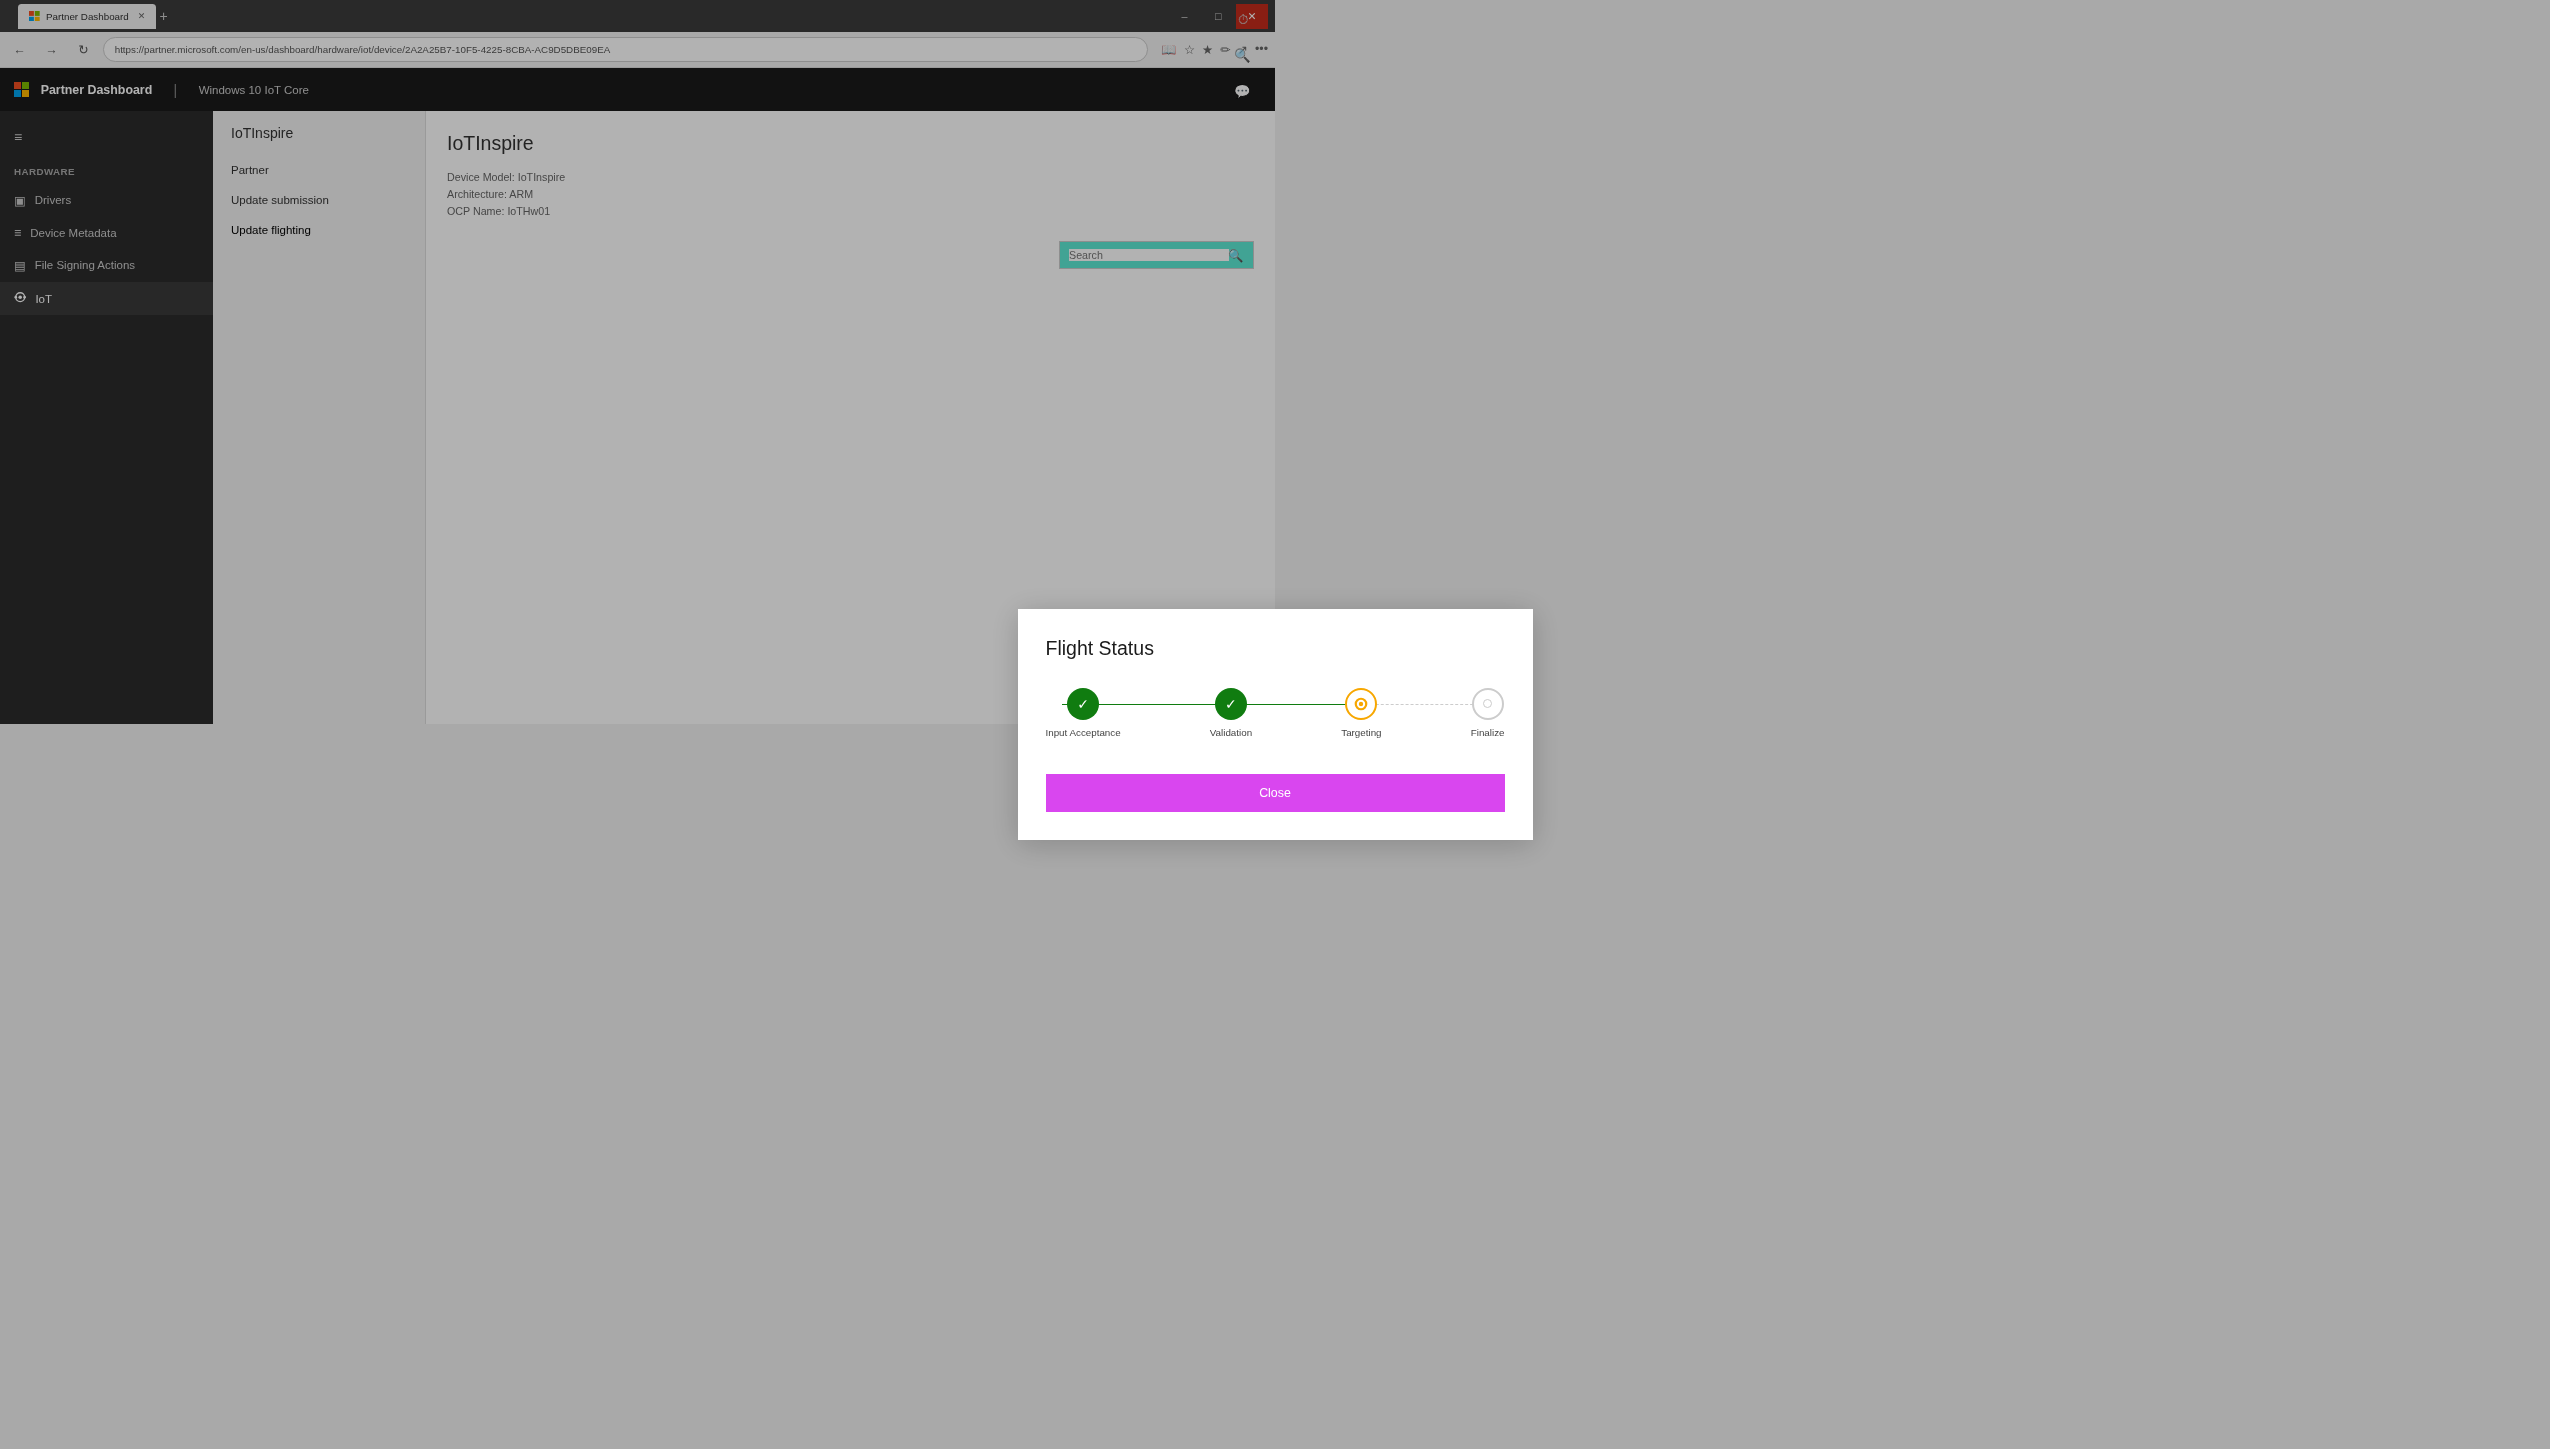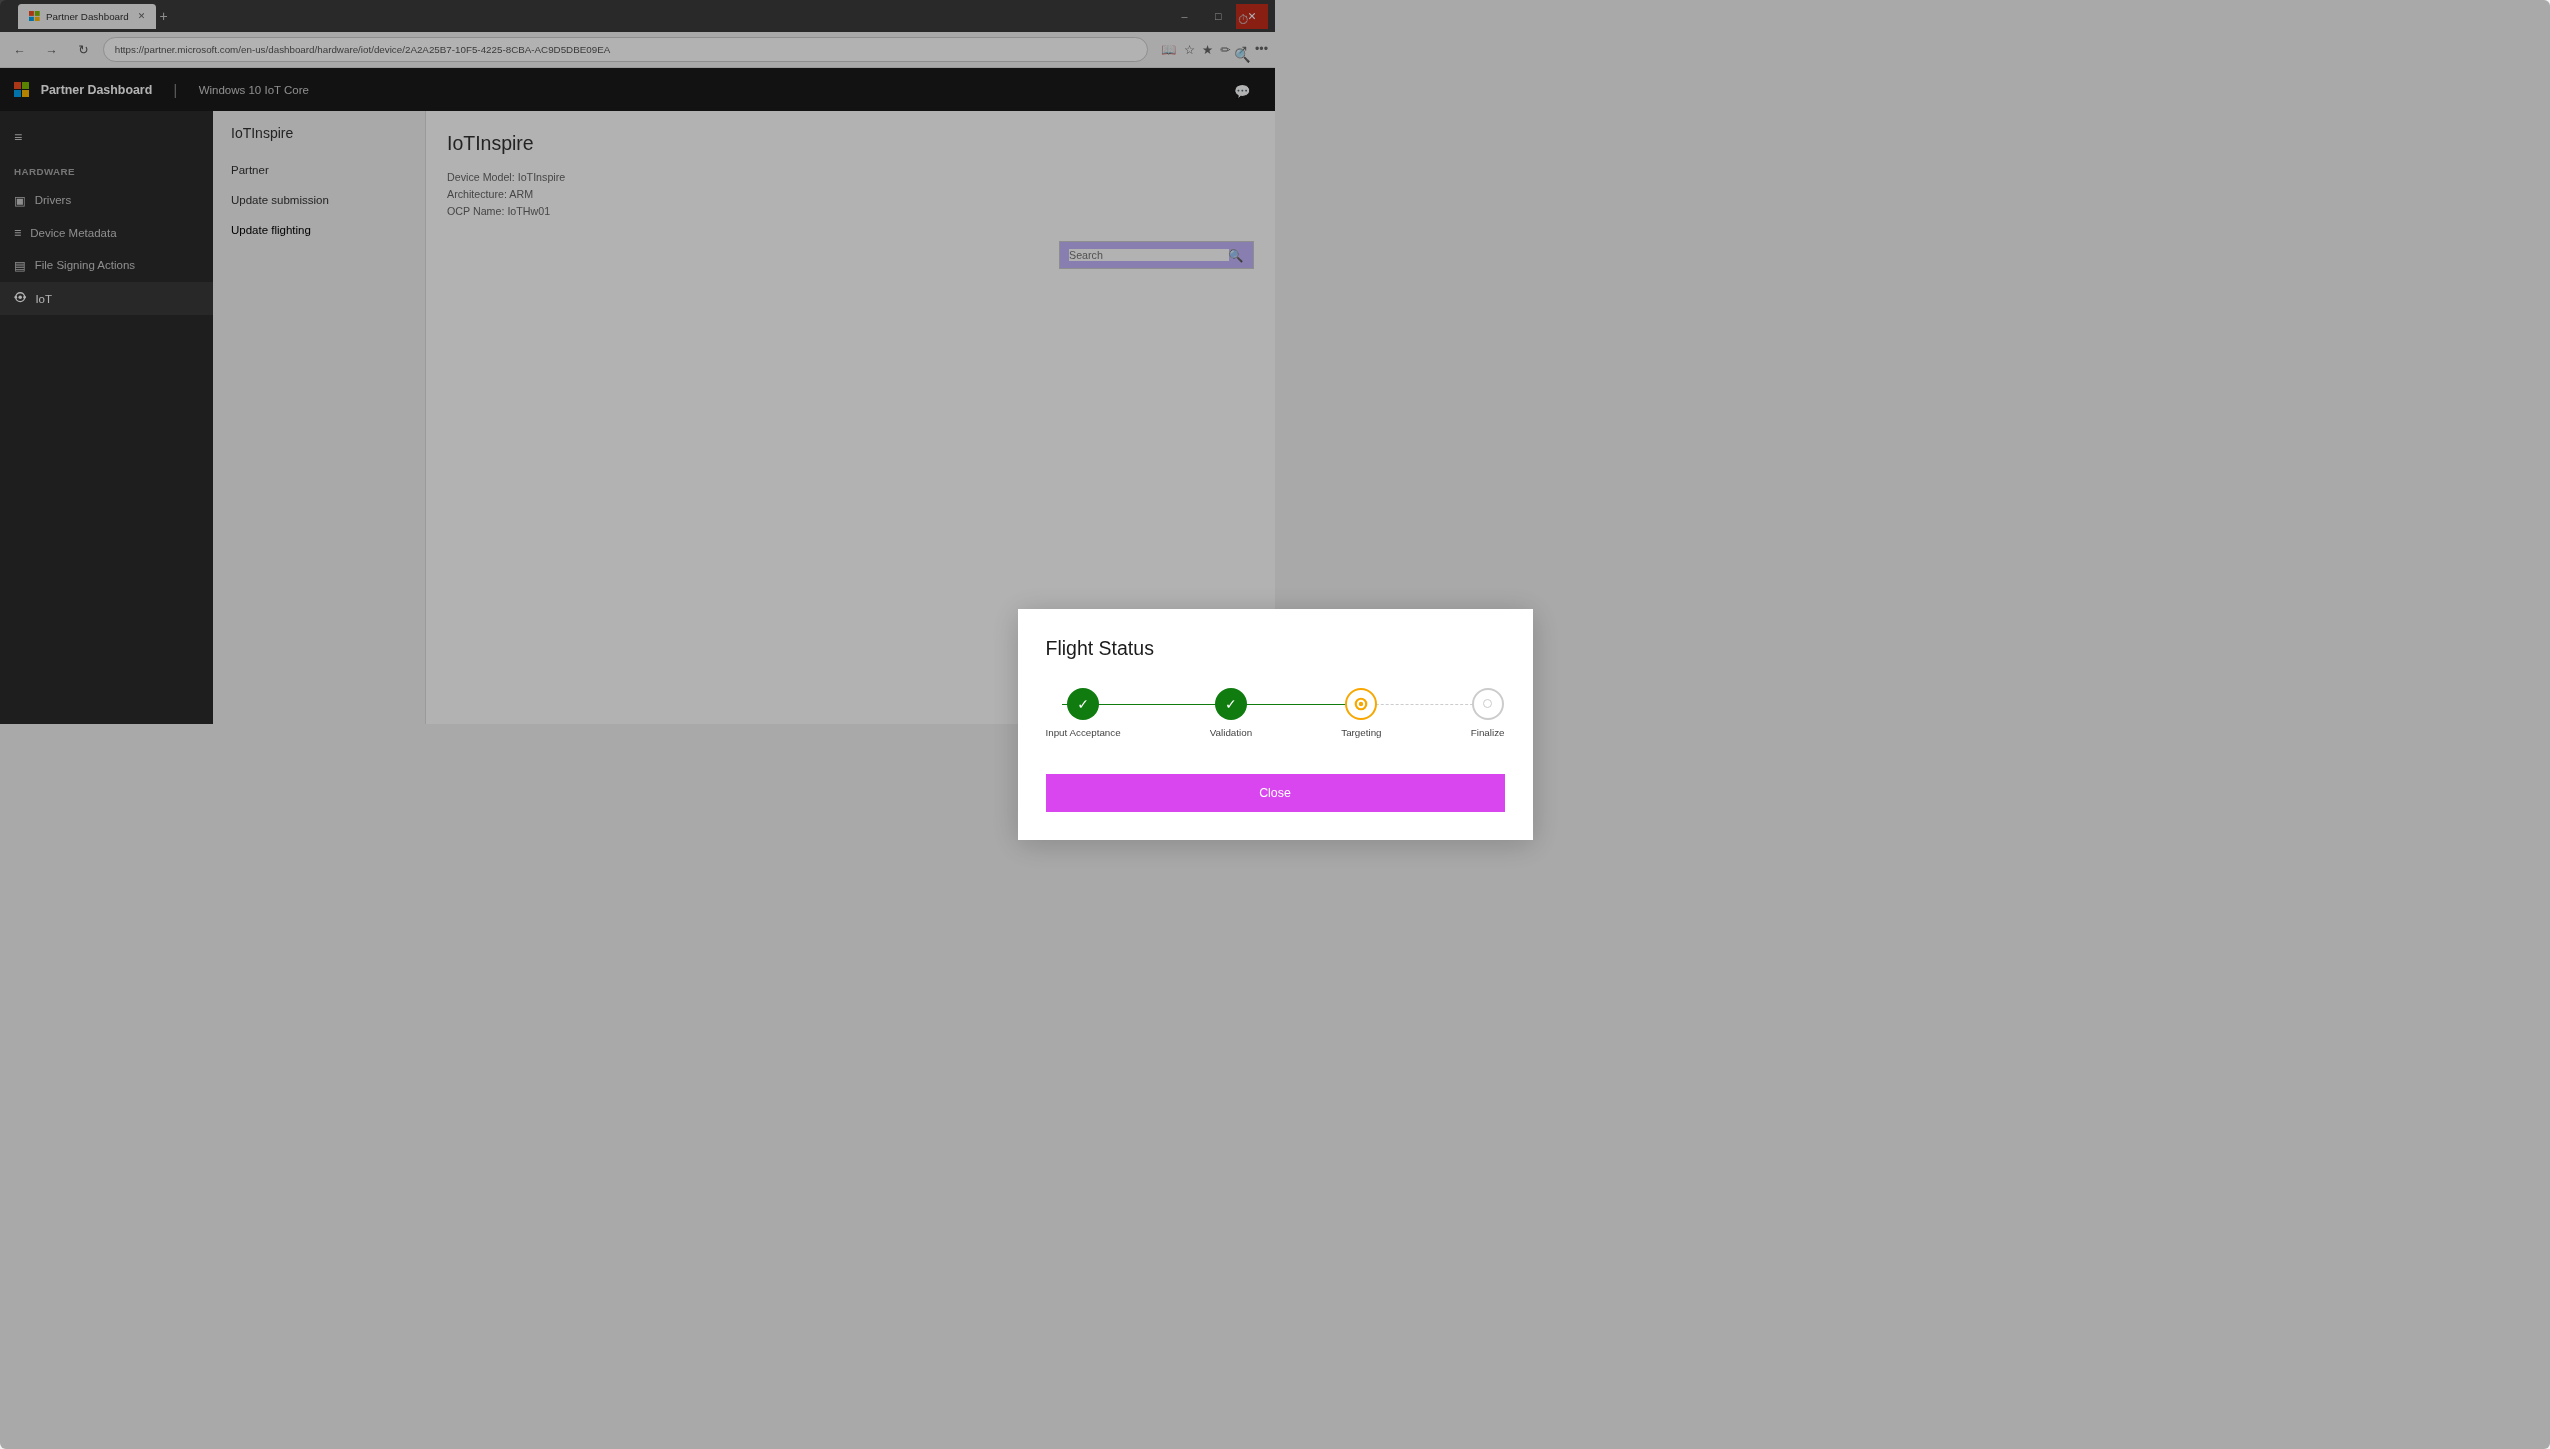--- a/index.html
+++ b/index.html
@@ -252,21 +252,21 @@
       align-items: center;
       justify-content: flex-end;
       margin-bottom: 10.7px;
     }
     .search-box {
       display: flex;
       align-items: center;
       border: 0.9px solid #ccc;
       height: 28px;
       padding: 0 9px;
-      background: #c4b5fd;
+      background: #5eead4;
       width: 195px;
     }
     .search-box input {
       border: none;
       outline: none;
       font-size: 10.7px;
       flex: 1;
       color: #333;
     }
     .search-icon-btn {
@@ -301,21 +301,20 @@
 
     
     .overlay {
       position: fixed;
       top: 0; left: 0; right: 0; bottom: 0;
       background: rgba(0,0,0,0.3);
       z-index: 100;
       display: flex;
       align-items: center;
       justify-content: center;
-      border-radius: 6px;
     }
 
     
     .dialog {
       background: white;
       width: 515px;
       padding: 28px;
       box-shadow: 0 3.6px 28px rgba(0,0,0,0.2);
       position: relative;
     }

